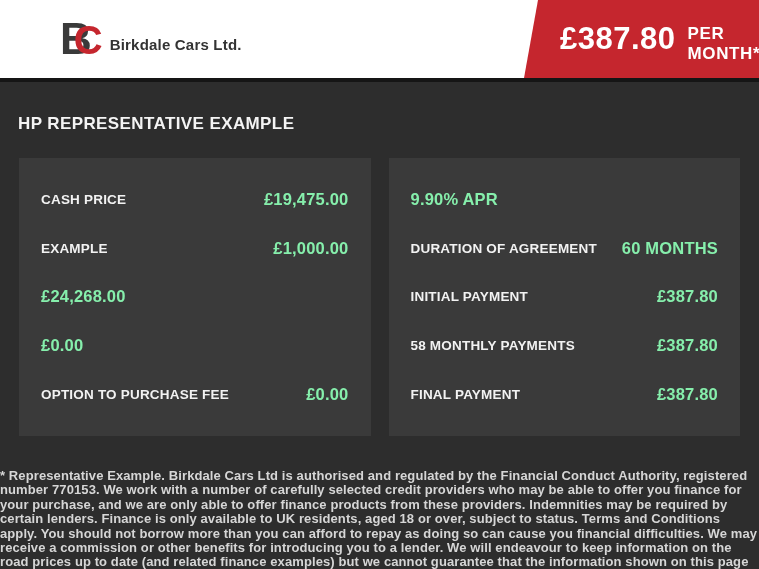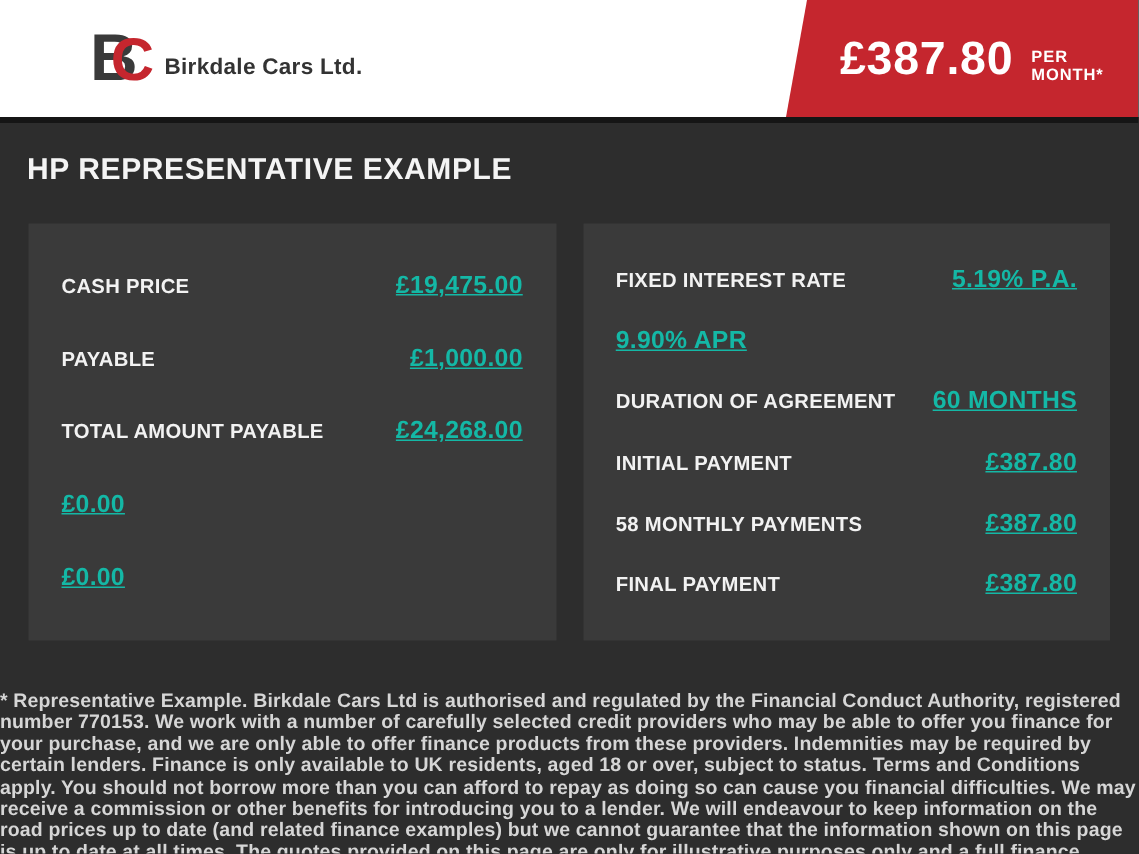--- a/index.html
+++ b/index.html
@@ -35,50 +35,50 @@
     position:absolute; top:0; right:0; width:239px; height:78px;
     background:#c5262e;
     clip-path:polygon(18px 0, 100% 0, 100% 100%, 4px 100%);
     display:flex; align-items:center; justify-content:flex-start;
     padding-left:40px;
   }
   .banner-amount {
     font-size:31px; font-weight:bold; color:#ffffff; letter-spacing:0.5px;
   }
   .banner-period {
-    font-size:11px; font-weight:bold; color:#ffffff; letter-spacing:0.6px;
+    font-size:17px; font-weight:bold; color:#ffffff; letter-spacing:0.6px;
     margin-left:12px; margin-top:10px;
   }
   .header-divider { height:4px; background:#151515; }
 
   
   .page-title {
-    color:#f4f4f4; font-size:20px; font-weight:bold; letter-spacing:0.4px;
-    padding:20px 18px 0 18px;
+    color:#f4f4f4; font-size:17px; font-weight:bold; letter-spacing:0.4px;
+    padding:32px 18px 0 18px;
   }
 
   
   .panels {
     display:flex; gap:18px; padding:0 19px; margin-top:24px;
   }
   .panel {
     flex:1; height:278px; background:#3a3a3a;
     display:flex; flex-direction:column; justify-content:flex-start;
     padding:17px 22px;
   }
   .row {
     flex:1; display:flex; align-items:center; justify-content:space-between;
   }
   .row-label {
     color:#f2f2f2; font-size:13.5px; font-weight:bold; letter-spacing:0.2px;
     white-space:nowrap;
   }
   .row-value {
-    color:#14b8a6; font-size:16.5px; font-weight:bold; letter-spacing:0.2px;
-    white-space:nowrap; text-align:right;text-decoration:underline;
+    color:#86efac; font-size:16.5px; font-weight:bold; letter-spacing:0.2px;
+    white-space:nowrap; text-align:right;
   }
 
   
   .disclaimer {
     margin-top:33px; padding:0 0;
     color:#d6d6d6; font-size:13px; font-weight:bold; line-height:14.4px;
     letter-spacing:0.1px;
   }
 </style>
 </head>
@@ -102,40 +102,36 @@
   <div class="page-title">HP REPRESENTATIVE EXAMPLE</div>
 
   <div class="panels">
 
     <div class="panel">
       <div class="row">
         <span class="row-label">CASH PRICE</span>
         <span class="row-value">£19,475.00</span>
       </div>
       <div class="row">
-        <span class="row-label">PAYABLE</span>
+        <span class="row-label">EXAMPLE</span>
         <span class="row-value">£1,000.00</span>
       </div>
       <div class="row">
-        <span class="row-label">TOTAL AMOUNT PAYABLE</span>
         <span class="row-value">£24,268.00</span>
       </div>
       <div class="row">
         <span class="row-value">£0.00</span>
       </div>
       <div class="row">
+        <span class="row-label">OPTION TO PURCHASE FEE</span>
         <span class="row-value">£0.00</span>
       </div>
     </div>
 
     <div class="panel">
-      <div class="row">
-        <span class="row-label">FIXED INTEREST RATE</span>
-        <span class="row-value">5.19% P.A.</span>
-      </div>
       <div class="row">
         <span class="row-value">9.90% APR</span>
       </div>
       <div class="row">
         <span class="row-label">DURATION OF AGREEMENT</span>
         <span class="row-value">60 MONTHS</span>
       </div>
       <div class="row">
         <span class="row-label">INITIAL PAYMENT</span>
         <span class="row-value">£387.80</span>

